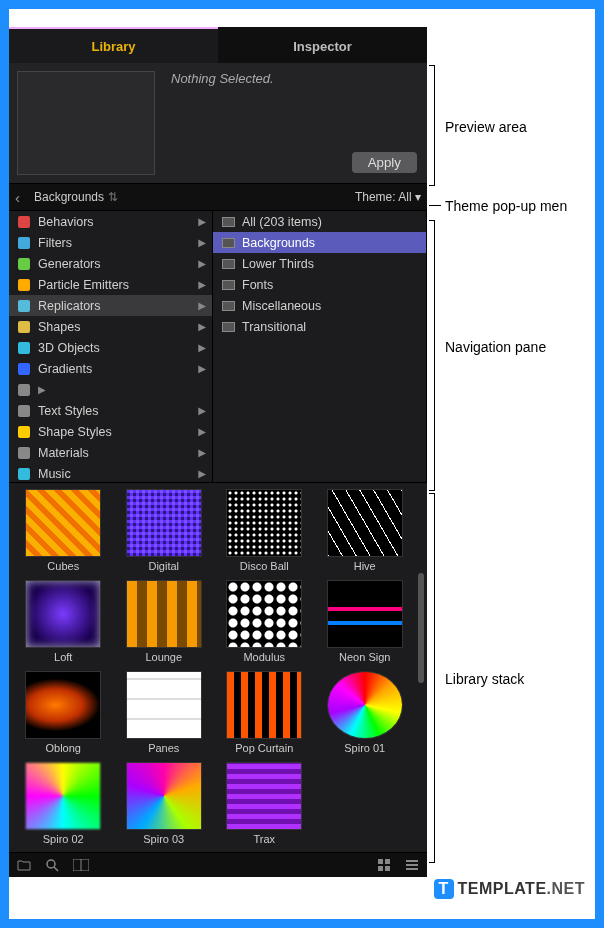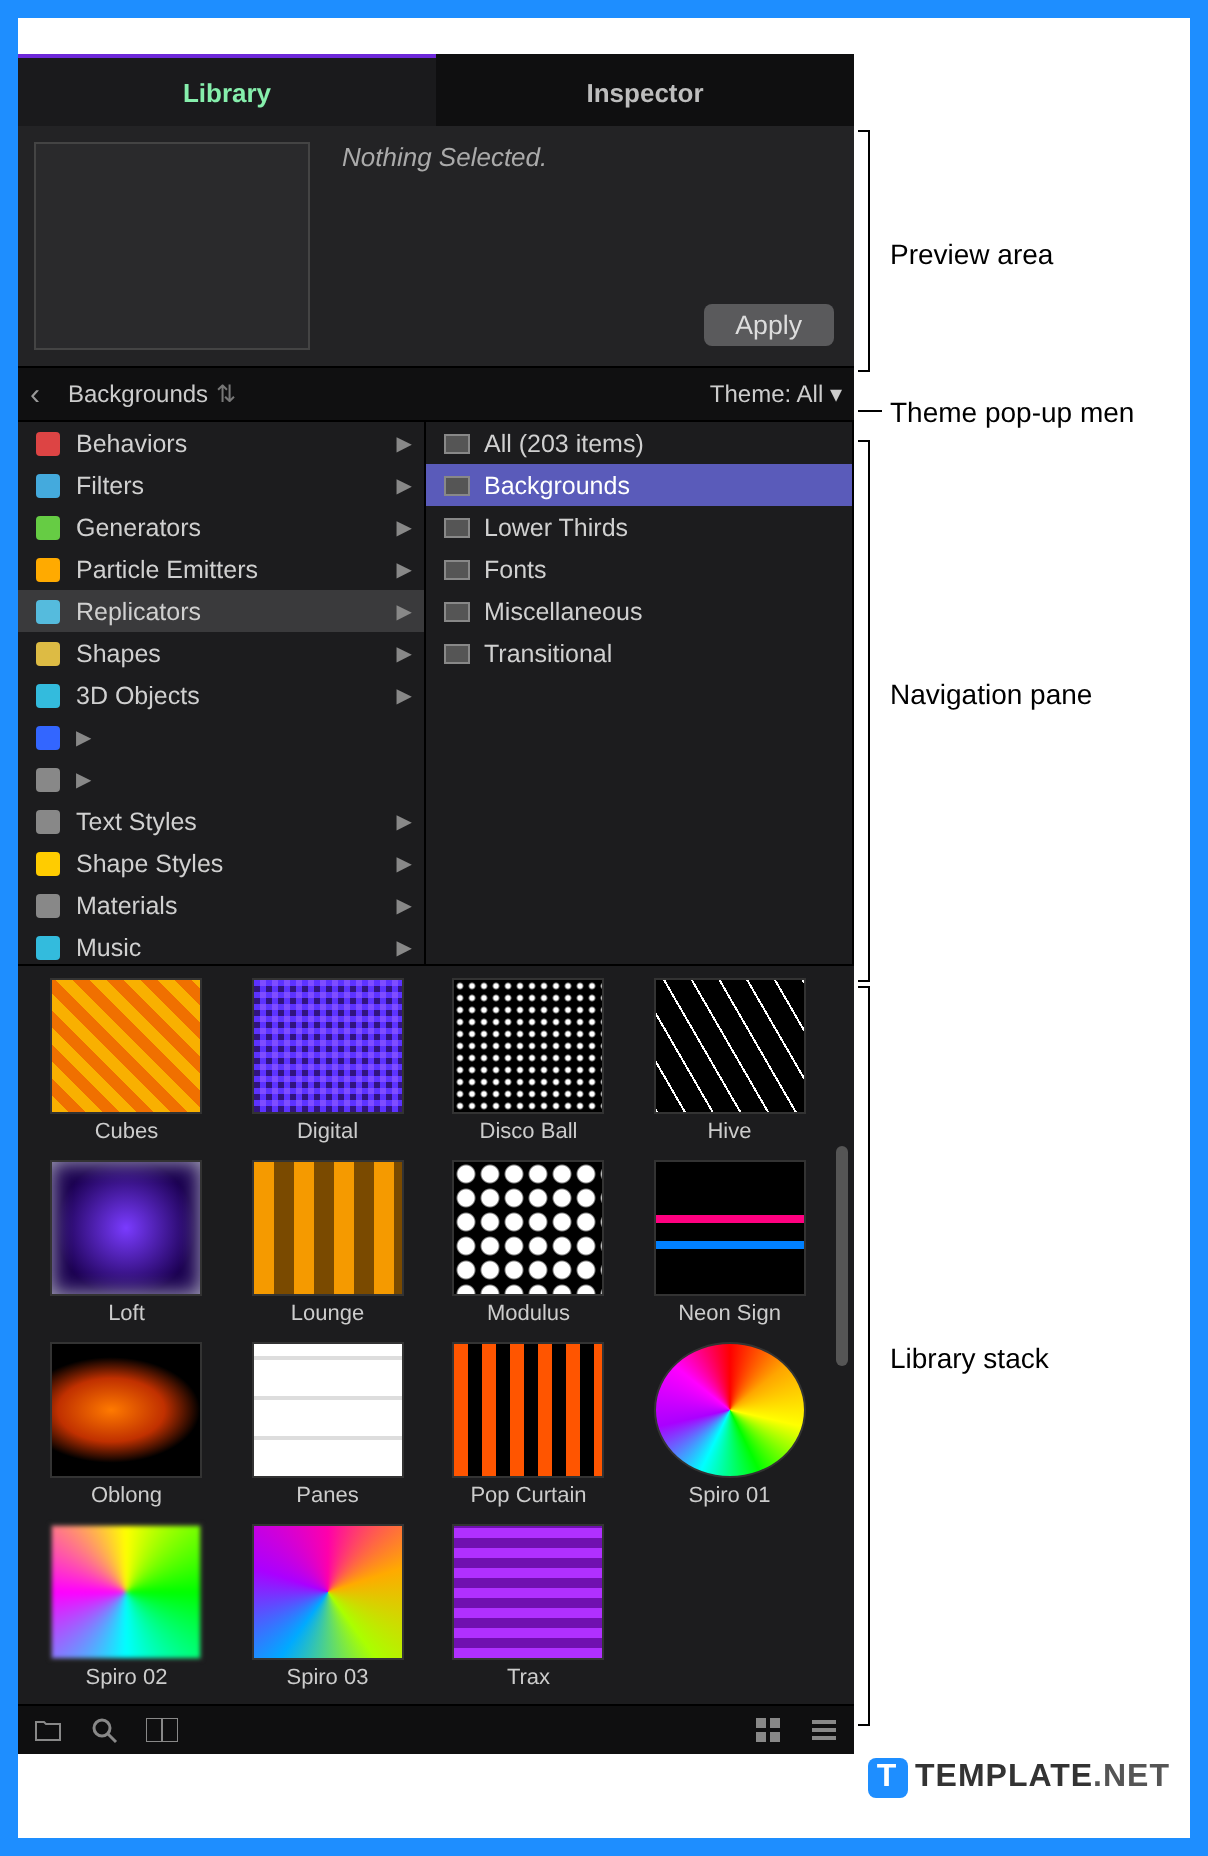--- a/index.html
+++ b/index.html
@@ -27,21 +27,21 @@
   .tabs { display: flex; height: 36px; background: #0f0f10; }
   .tab {
     flex: 1;
     text-align: center;
     line-height: 36px;
     font-weight: 600;
     color: #bdbdbd;
     cursor: pointer;
     border-top: 2px solid transparent;
   }
-  .tab.active { color: #86efac; border-top: 2px solid #6d28d9; background:#1a1a1c; }
+  .tab.active { color: #eab308; border-top: 2px solid #f0abfc; background:#1a1a1c; }
   
   .preview {
     display: flex;
     background: #232325;
     height: 120px;
     position: relative;
   }
   .preview-thumb {
     width: 138px;
     height: 104px;
@@ -291,20 +291,21 @@
     <span class="icon">
               <span class="color-dot" style="background:#3bd"></span>
             </span>
     <span class="label">3D Objects</span>
     <span class="arrow">▶</span>
           </div>
           <div class="row">
     <span class="icon">
               <span class="color-dot" style="background:#36f"></span>
             </span>
+    <span class="label">Gradients</span>
     <span class="arrow">▶</span>
           </div>
           <div class="row">
     <span class="icon">
               <span class="color-dot" style="background:#888"></span>
             </span>
     <span class="arrow">▶</span>
           </div>
           <div class="row">
     <span class="icon">

